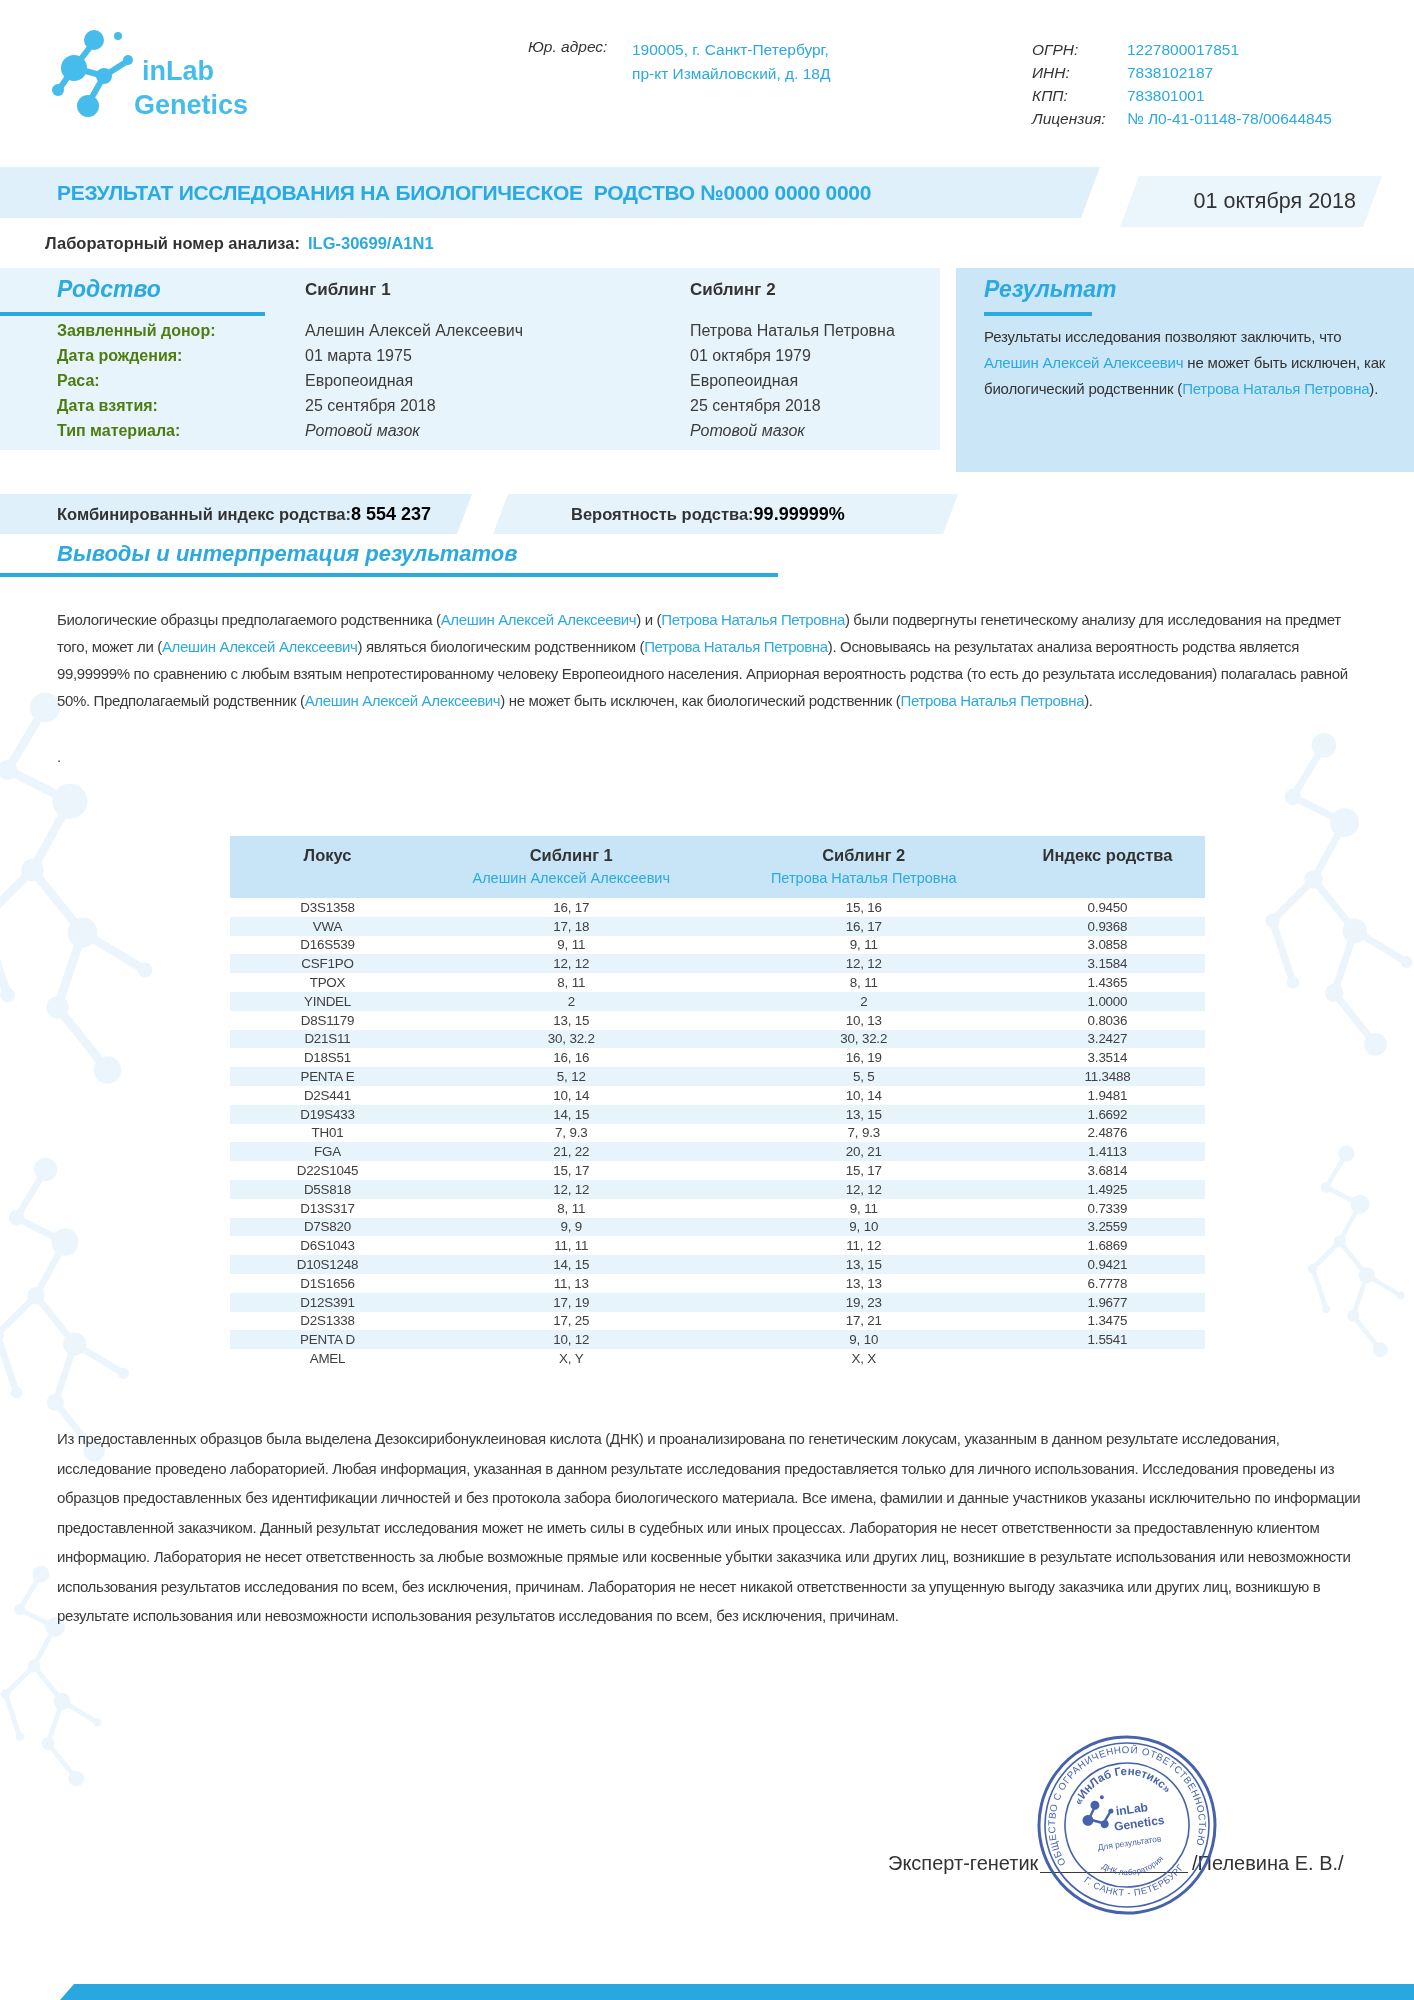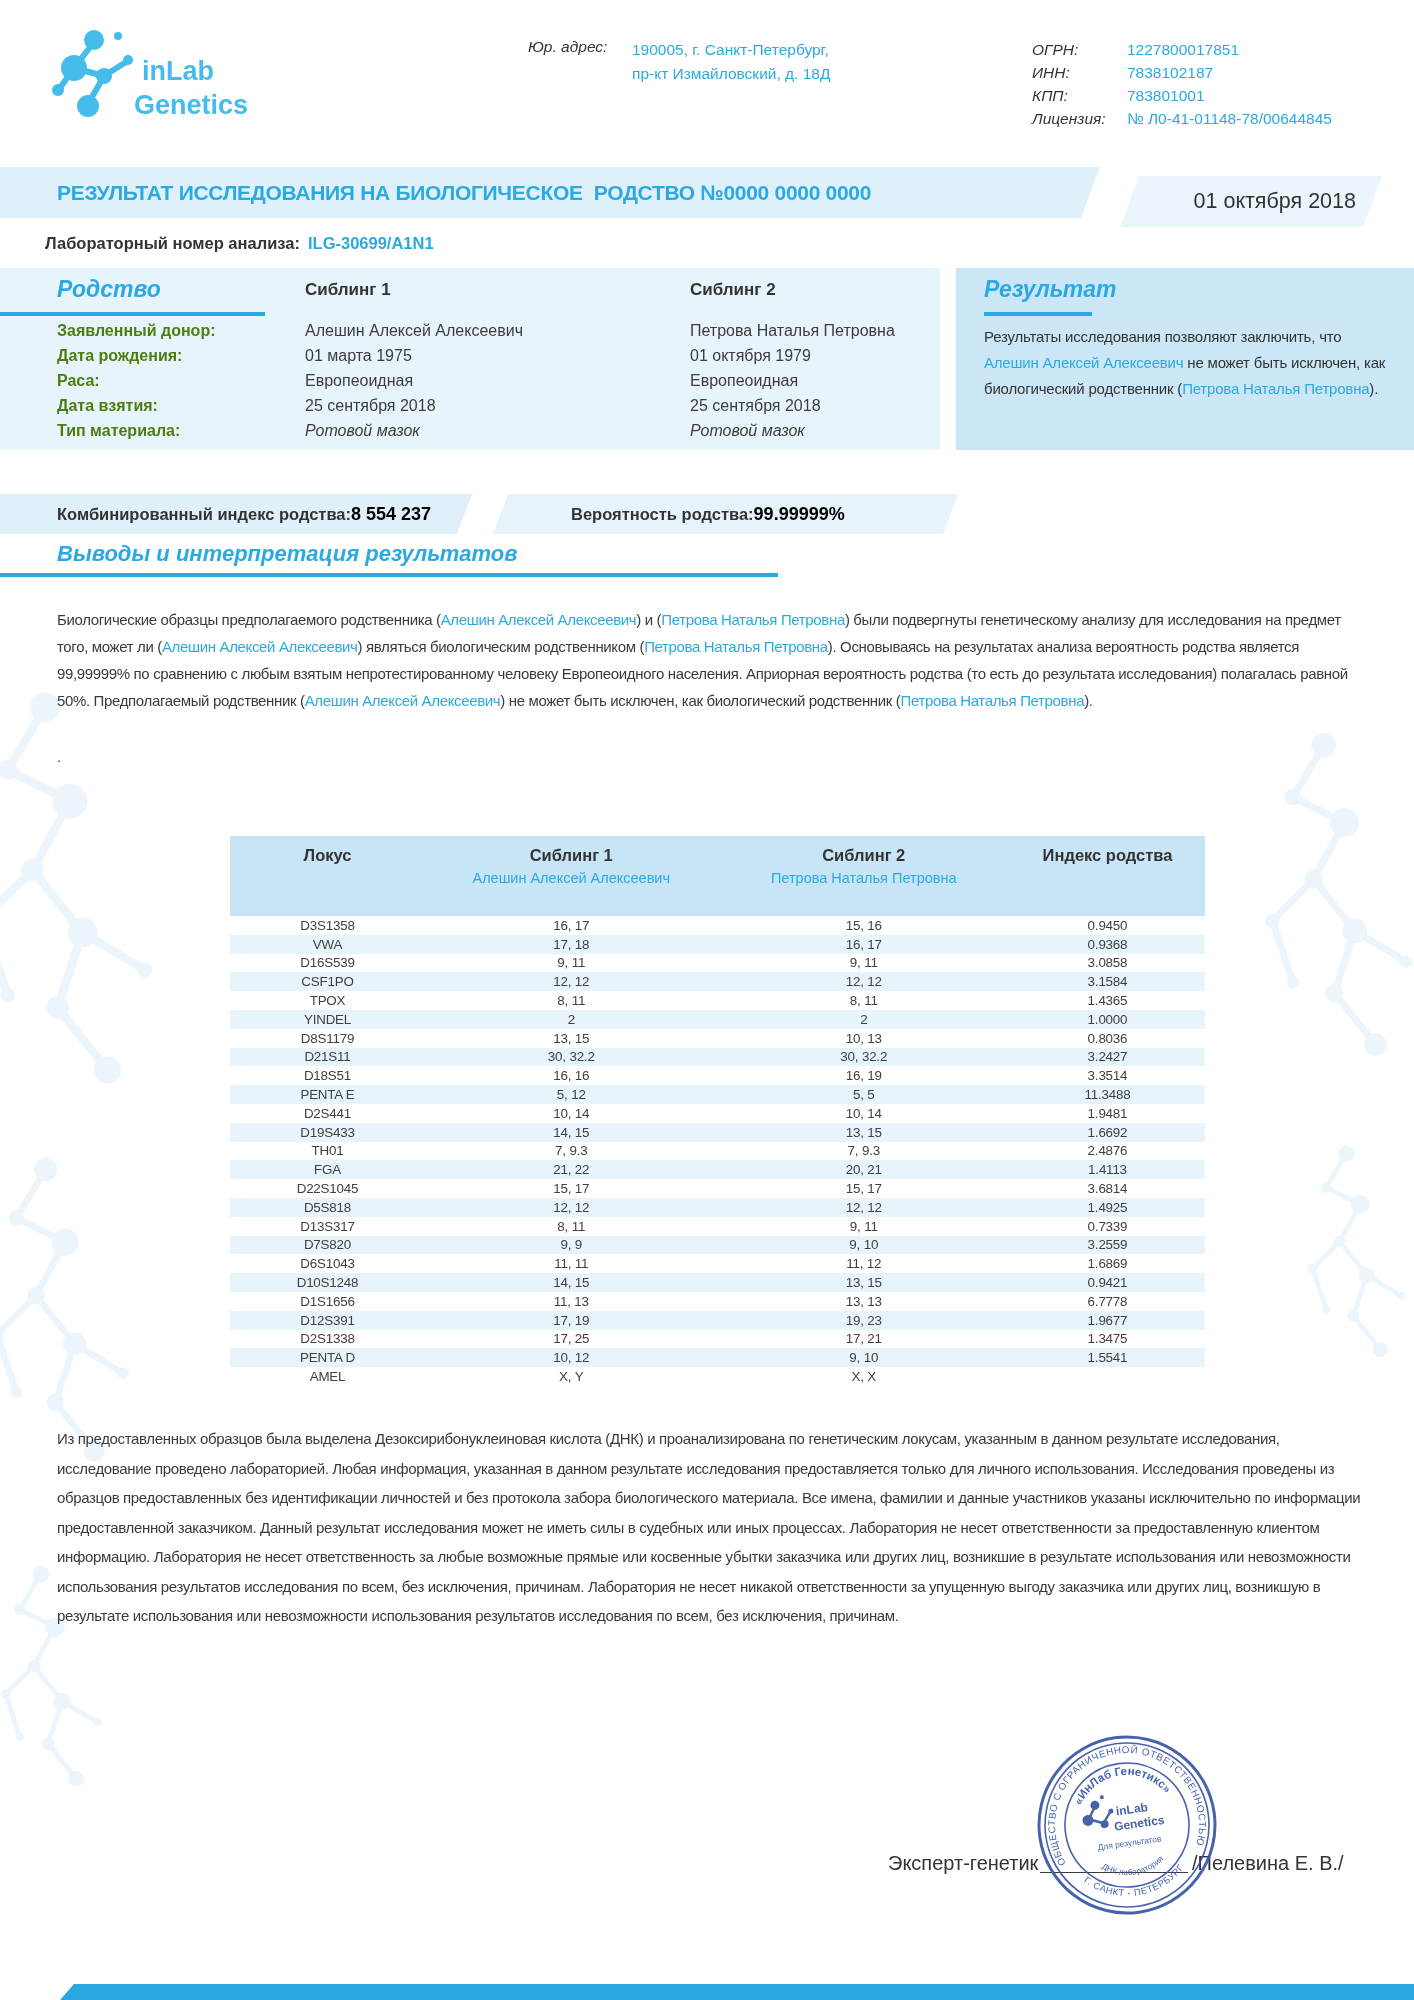--- a/index.html
+++ b/index.html
@@ -34,21 +34,21 @@
   .kin-band{position:absolute;left:0;top:268px;width:940px;height:182px;background:#E8F4FB;}
   .kin-title{position:absolute;left:57px;top:8px;font-size:23px;font-weight:bold;font-style:italic;color:#2BA9E1;}
   .kin-underline{position:absolute;left:0;top:44px;width:265px;height:4px;background:#2BA9E1;}
   .kin-col{position:absolute;top:12px;font-size:17px;font-weight:bold;color:#333;}
   .kin-rows{position:absolute;left:57px;top:50px;}
   .k-row{display:grid;grid-template-columns:248px 385px 240px;height:25px;align-items:center;font-size:16px;}
   .k-label{font-weight:bold;color:#4d7c0f;}
   .k-val{color:#3c3c3c;}
 
   
-  .result-box{position:absolute;left:956px;top:268px;width:458px;height:182px;background:#CBE7F7;}
+  .result-box{position:absolute;left:956px;top:268px;width:458px;height:204px;background:#CBE7F7;}
   .res-title{position:absolute;left:28px;top:8px;font-size:23px;font-weight:bold;font-style:italic;color:#2BA9E1;}
   .res-underline{position:absolute;left:28px;top:44px;width:108px;height:4px;background:#2BA9E1;}
   .res-text{position:absolute;left:28px;top:56px;width:408px;font-size:15px;line-height:26px;
       color:#333;letter-spacing:-.2px;}
 
   
   .idx-left{position:absolute;left:0;top:494px;width:472px;height:40px;background:#DFF0FA;
       clip-path:polygon(0 0,100% 0,calc(100% - 15px) 100%,0 100%);display:flex;align-items:center;padding-left:57px;box-sizing:border-box;}
   .idx-right{position:absolute;left:493px;top:494px;width:465px;height:40px;background:#E6F3FB;
       clip-path:polygon(15px 0,100% 0,calc(100% - 15px) 100%,0 100%);display:flex;align-items:center;padding-left:78px;box-sizing:border-box;}
@@ -57,21 +57,21 @@
 
   .concl-title{position:absolute;left:57px;top:541px;font-size:22px;font-weight:bold;font-style:italic;color:#2BA9E1;}
   .concl-underline{position:absolute;left:0;top:573px;width:778px;height:4px;background:#2BA9E1;}
 
   .main-par{position:absolute;left:57px;top:606px;width:1318px;font-size:15px;line-height:27px;
       color:#3a3a3a;letter-spacing:-.35px;}
   .par-period{position:absolute;left:57px;top:748px;font-size:15px;color:#3a3a3a;}
 
   
   .l-table{position:absolute;left:230px;top:836px;width:975px;}
-  .t-head{display:grid;grid-template-columns:20% 30% 30% 20%;background:#C7E5F6;height:80px;}
+  .t-head{display:grid;grid-template-columns:20% 30% 30% 20%;background:#C7E5F6;height:62px;}
   .t-head .hc{text-align:center;padding-top:10px;}
   .t-head .ht{font-size:16.5px;font-weight:bold;color:#333;}
   .t-head .hn{font-size:14.5px;color:#2BA9E1;margin-top:5px;}
   .t-row{display:grid;grid-template-columns:20% 30% 30% 20%;height:18.8px;align-items:center;}
   .t-row.alt{background:#E8F4FC;}
   .t-cell{text-align:center;font-size:13.4px;color:#404040;letter-spacing:-.2px;}
 
   .disclaimer{position:absolute;left:57px;top:1424px;width:1318px;font-size:15px;line-height:29.5px;
       color:#3a3a3a;letter-spacing:-.35px;}
 

